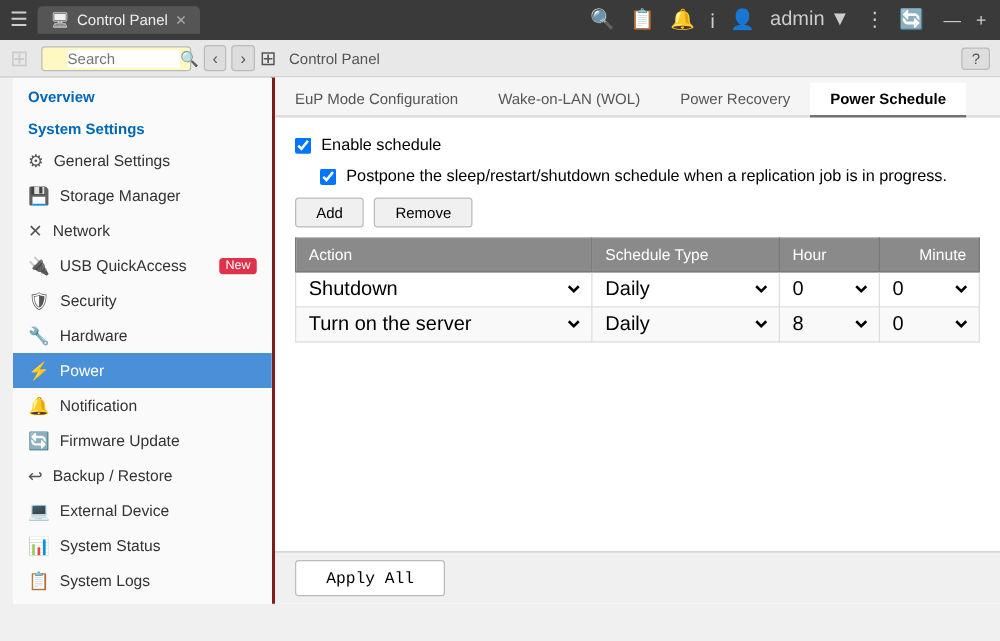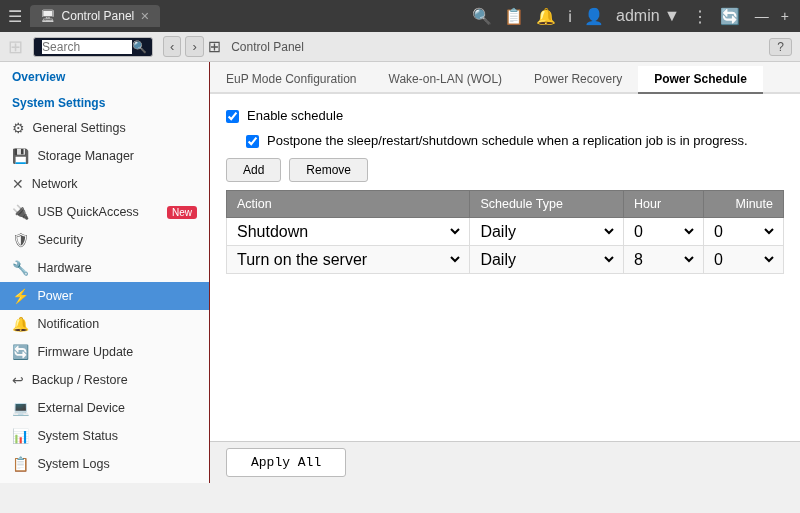--- a/index.html
+++ b/index.html
@@ -45,24 +45,24 @@
       align-items: center;
       padding: 0 8px;
       gap: 4px;
       border-bottom: 1px solid #ccc;
       font-size: 12px;
       color: #333;
     }
     .breadcrumb-bar .search-box {
       display: flex;
       align-items: flex-end;
-      background: #0f172a;
+      background: #fef9c3;
       border: 1px solid #bbb;
       border-radius: 3px;
-      padding: 2px 8px;
+      padding: 2px 20px;
       width: 120px;
       margin: 0 6px;
     }
     .breadcrumb-bar .search-box input {
       border: none;
       outline: none;
       font-size: 12px;
       width: 90px;
     }
     .nav-btn {
@@ -89,23 +89,24 @@
     
     .main-layout {
       display: flex;
       height: calc(513px - 62px - 30px);
     }
 
     
     .sidebar {
       width: 210px;
       background: #fafafa;
-      border-right: 1px solid #7f1d1d;
+      border-right: 3px solid #7f1d1d;
       overflow-y: auto;
       flex-shrink: 0;
+      margin-left: 10px;
     }
     .sidebar-item {
       display: flex;
       align-items: center;
       gap: 8px;
       padding: 6px 12px;
       cursor: pointer;
       color: #333;
       font-size: 12.5px;
     }

